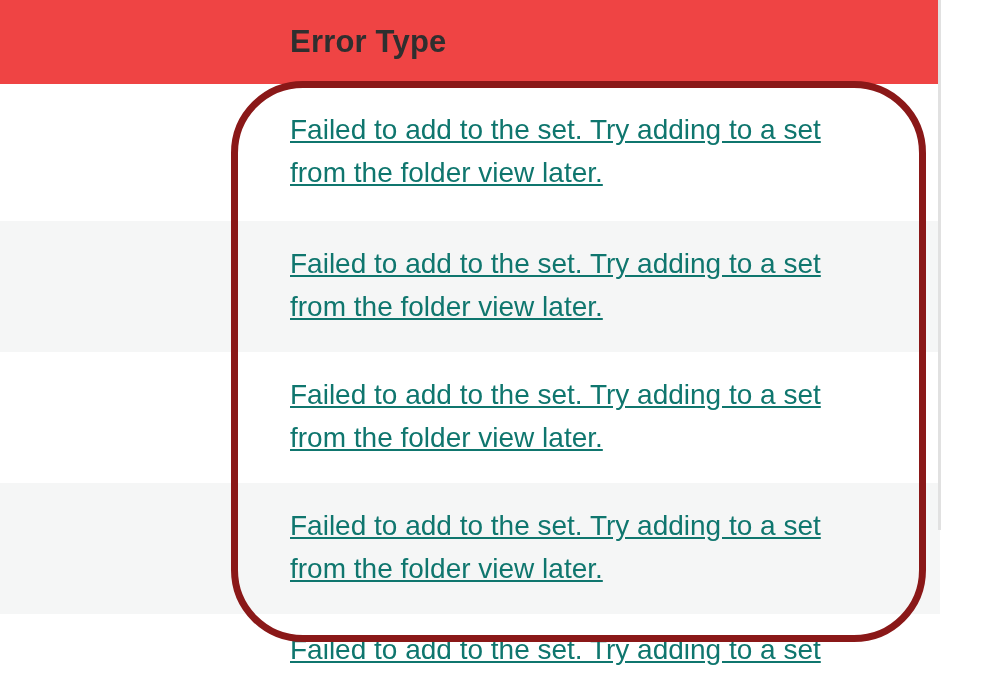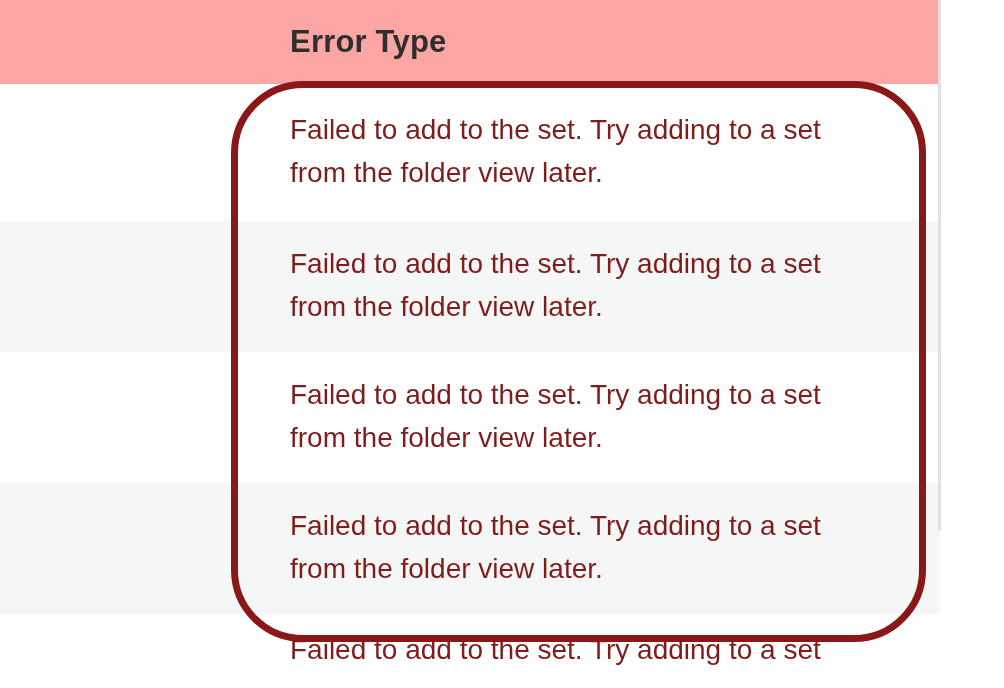--- a/index.html
+++ b/index.html
@@ -8,21 +8,21 @@
       font-family: "Segoe UI", "Helvetica Neue", Arial, sans-serif;
       background: #ffffff;
       color: #3a3a3a;
       position: relative;
     }
     .table {
       width: 940px; 
       display: block;
     }
     .thead {
-      background: #fca5a5;
+      background: #ef4444;
       height: 84px;
       display: flex;
       align-items: center;
     }
     .th-error {
       padding-left: 290px;
       font-size: 31px;
       font-weight: 600;
       color: #2f2f2f;
       letter-spacing: 0.2px;
@@ -35,22 +35,23 @@
     }
     .row:nth-child(odd) { background: #ffffff; }
     .row:nth-child(even) { background: #f5f6f6; }
     .row.first { height: 137px; }
     .row.last { height: 62px; align-items: flex-end; padding-bottom: 2px; }
     .cell {
       padding-left: 290px;
       padding-right: 60px;
       font-size: 28px;
       line-height: 1.53;
-      color: #7f1d1d;
+      color: #0f766e;
       font-weight: 400;
+      text-decoration: underline;
     }
     .annot {
       position: absolute;
       left: 231px;
       top: 81px;
       width: 695px;
       height: 561px;
       border: 7px solid #8a1818;
       border-radius: 72px;
       pointer-events: none;

